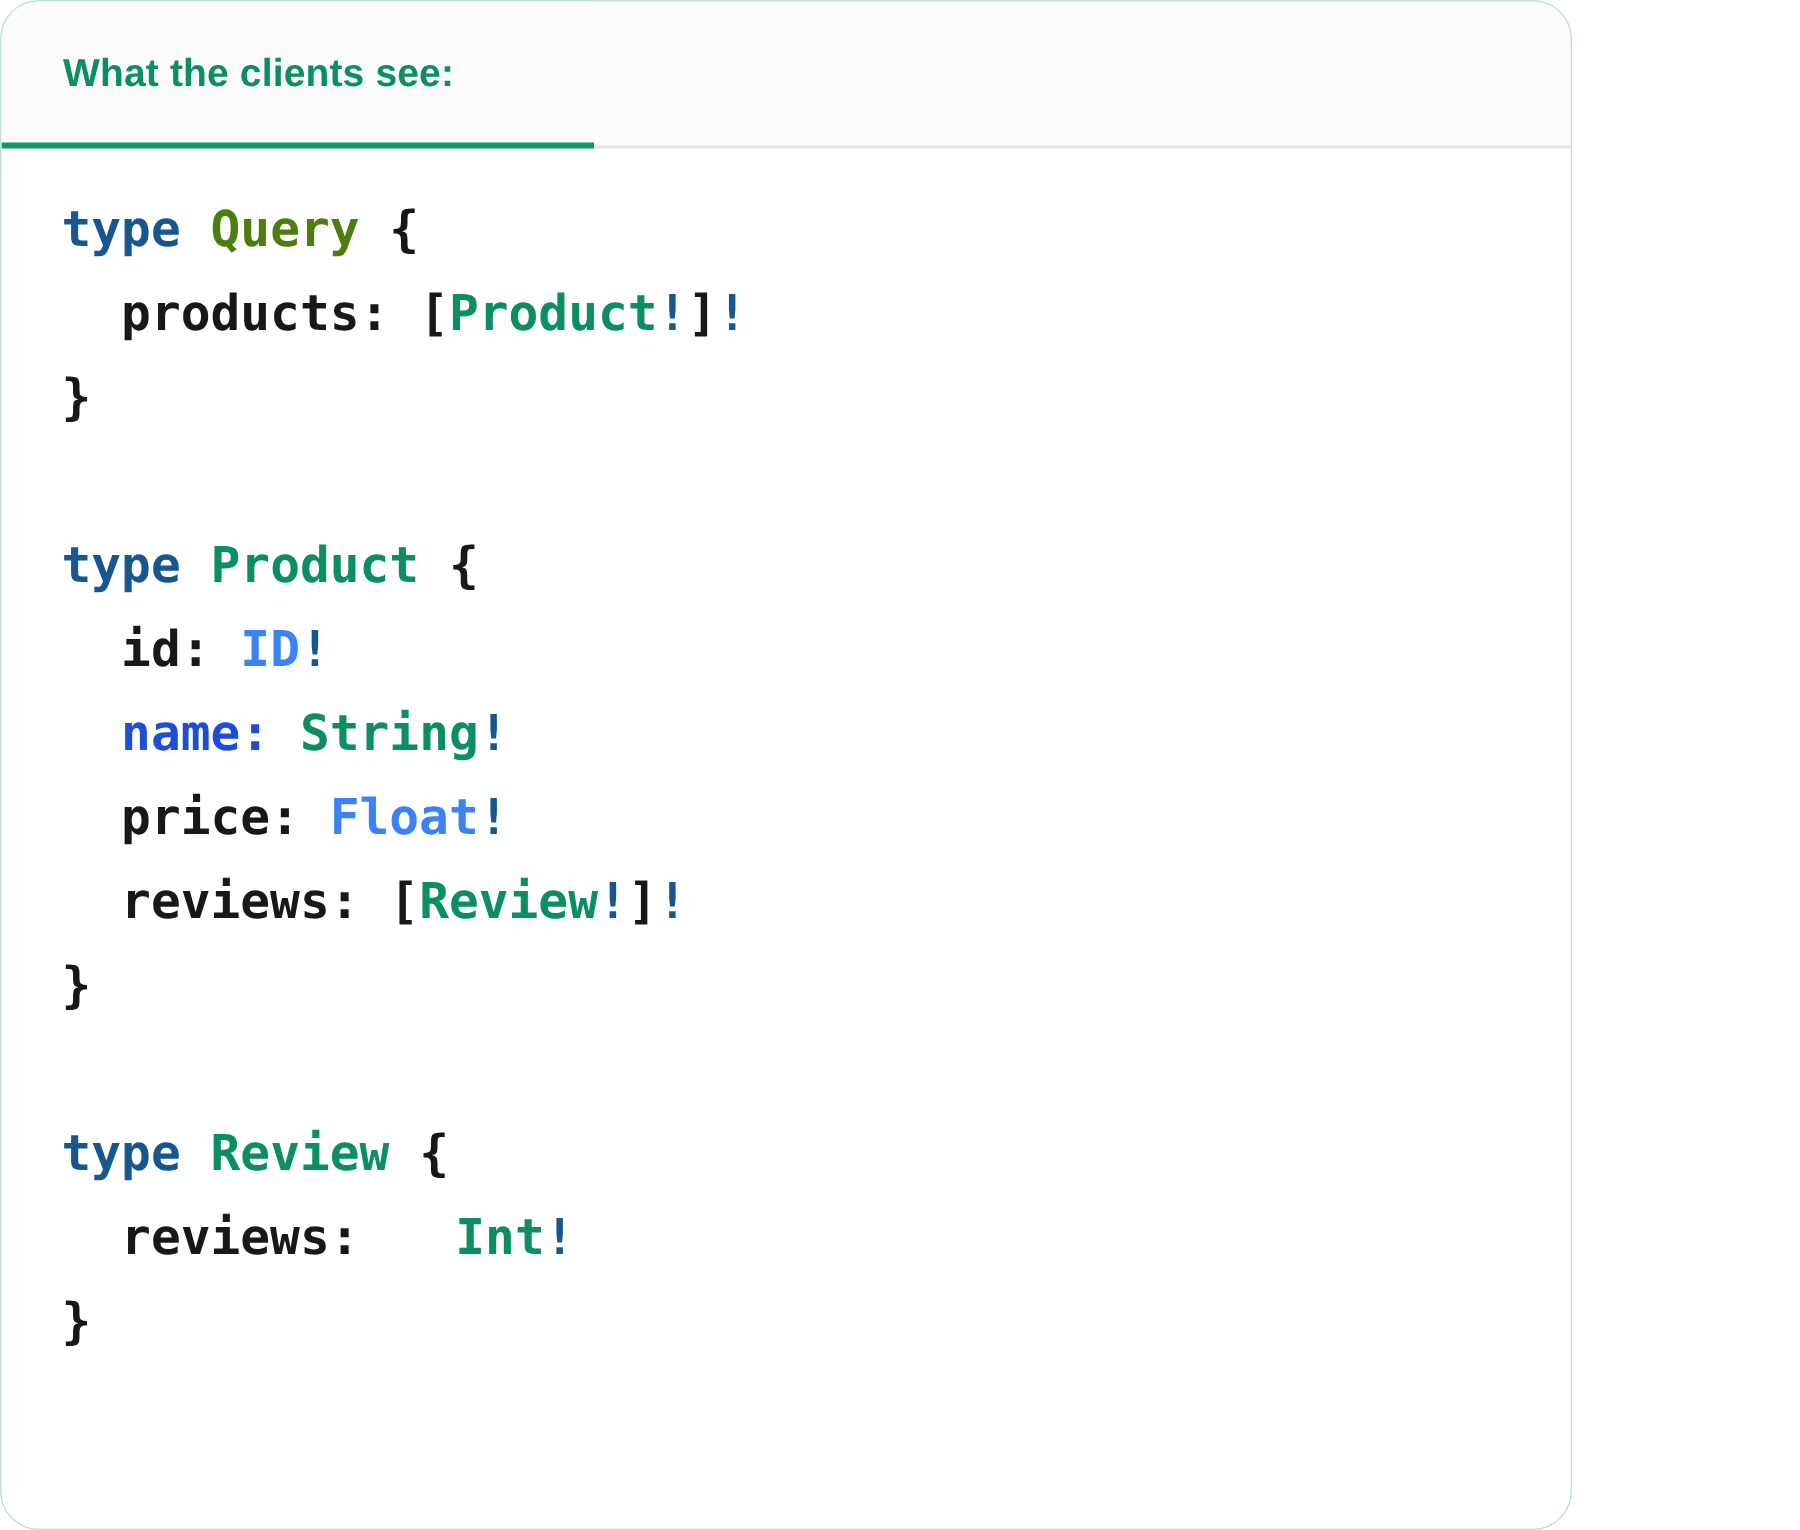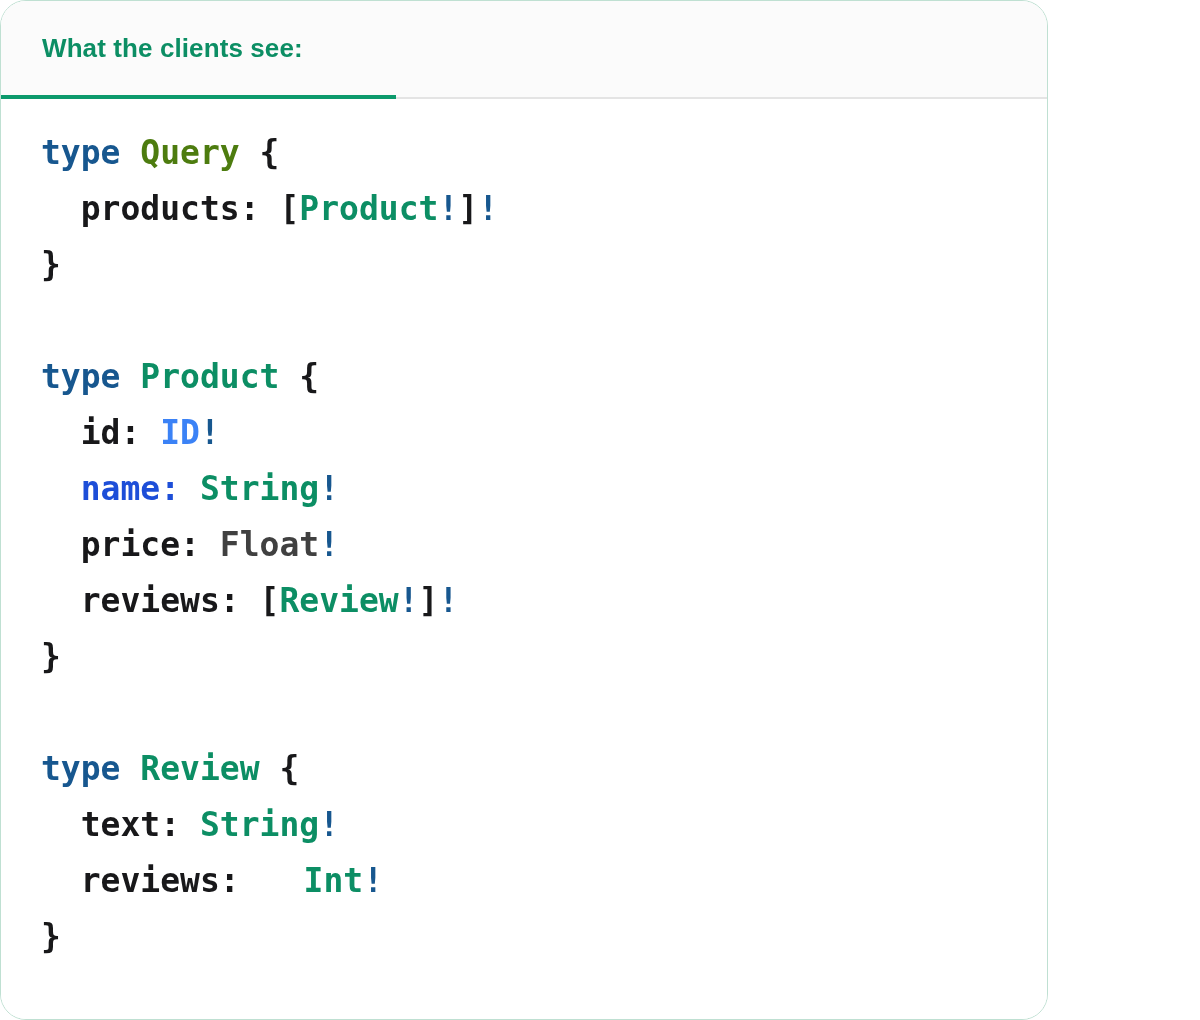--- a/index.html
+++ b/index.html
@@ -103,24 +103,23 @@
   </div>
 
   <div class="code-area">
     <pre class="code-block" id="code-block"><span class="code-line"><span class="tok-kw" style="color: rgb(23, 87, 143);">type</span><span class="tok-plain" style="color: rgb(24, 24, 26);"> </span><span class="tok-type" style="color: #4d7c0f;">Query</span><span class="tok-plain" style="color: rgb(24, 24, 26);"> </span><span class="tok-punc" style="color: rgb(24, 24, 26);">{</span>
 </span><span class="code-line"><span class="tok-name" style="color: rgb(24, 24, 26);">  products: </span><span class="tok-punc" style="color: rgb(24, 24, 26);">[</span><span class="tok-type" style="color: rgb(12, 142, 100);">Product</span><span class="tok-bang" style="color: rgb(23, 87, 143);">!</span><span class="tok-punc" style="color: rgb(24, 24, 26);">]</span><span class="tok-bang" style="color: rgb(23, 87, 143);">!</span>
 </span><span class="code-line"><span class="tok-punc" style="color: rgb(24, 24, 26);">}</span>
 </span><span class="code-line">
 </span><span class="code-line"><span class="tok-kw" style="color: rgb(23, 87, 143);">type</span><span class="tok-plain" style="color: rgb(24, 24, 26);"> </span><span class="tok-type" style="color: rgb(12, 142, 100);">Product</span><span class="tok-plain" style="color: rgb(24, 24, 26);"> </span><span class="tok-punc" style="color: rgb(24, 24, 26);">{</span>
 </span><span class="code-line"><span class="tok-name" style="color: rgb(24, 24, 26);">  id: </span><span class="tok-type" style="color: #3b82f6;">ID</span><span class="tok-bang" style="color: rgb(23, 87, 143);">!</span>
 </span><span class="code-line"><span class="tok-name" style="color: #1d4ed8;">  name: </span><span class="tok-type" style="color: rgb(12, 142, 100);">String</span><span class="tok-bang" style="color: rgb(23, 87, 143);">!</span>
-</span><span class="code-line"><span class="tok-name" style="color: rgb(24, 24, 26);">  price: </span><span class="tok-type" style="color: #404040;">Float</span><span class="tok-bang" style="color: rgb(23, 87, 143);">!</span>
+</span><span class="code-line"><span class="tok-name" style="color: rgb(24, 24, 26);">  price: </span><span class="tok-type" style="color: #3b82f6;">Float</span><span class="tok-bang" style="color: rgb(23, 87, 143);">!</span>
 </span><span class="code-line"><span class="tok-name" style="color: rgb(24, 24, 26);">  reviews: </span><span class="tok-punc" style="color: rgb(24, 24, 26);">[</span><span class="tok-type" style="color: rgb(12, 142, 100);">Review</span><span class="tok-bang" style="color: rgb(23, 87, 143);">!</span><span class="tok-punc" style="color: rgb(24, 24, 26);">]</span><span class="tok-bang" style="color: rgb(23, 87, 143);">!</span>
 </span><span class="code-line"><span class="tok-punc" style="color: rgb(24, 24, 26);">}</span>
 </span><span class="code-line">
 </span><span class="code-line"><span class="tok-kw" style="color: rgb(23, 87, 143);">type</span><span class="tok-plain" style="color: rgb(24, 24, 26);"> </span><span class="tok-type" style="color: rgb(12, 142, 100);">Review</span><span class="tok-plain" style="color: rgb(24, 24, 26);"> </span><span class="tok-punc" style="color: rgb(24, 24, 26);">{</span>
-</span><span class="code-line"><span class="tok-name" style="color: rgb(24, 24, 26);">  text: </span><span class="tok-type" style="color: rgb(12, 142, 100);">String</span><span class="tok-bang" style="color: rgb(23, 87, 143);">!</span>
 </span><span class="code-line"><span class="tok-name" style="color: rgb(24, 24, 26);">  reviews: </span><span class="tok-type" style="color: rgb(12, 142, 100); margin-left: 44px;">Int</span><span class="tok-bang" style="color: rgb(23, 87, 143);">!</span>
 </span><span class="code-line"><span class="tok-punc" style="color: rgb(24, 24, 26);">}</span>
 </span></pre>
   </div>
 
 </div>
 
 </body></html>

